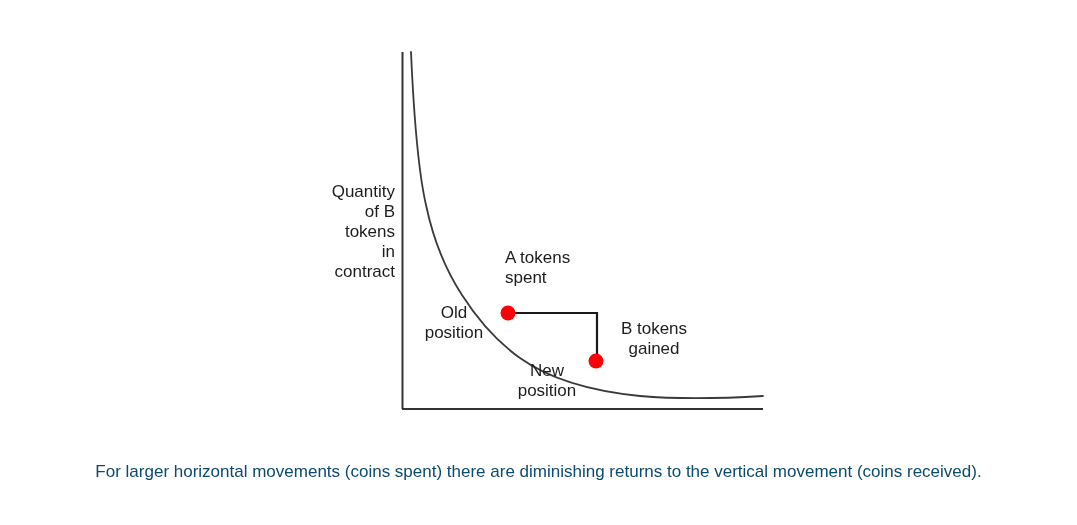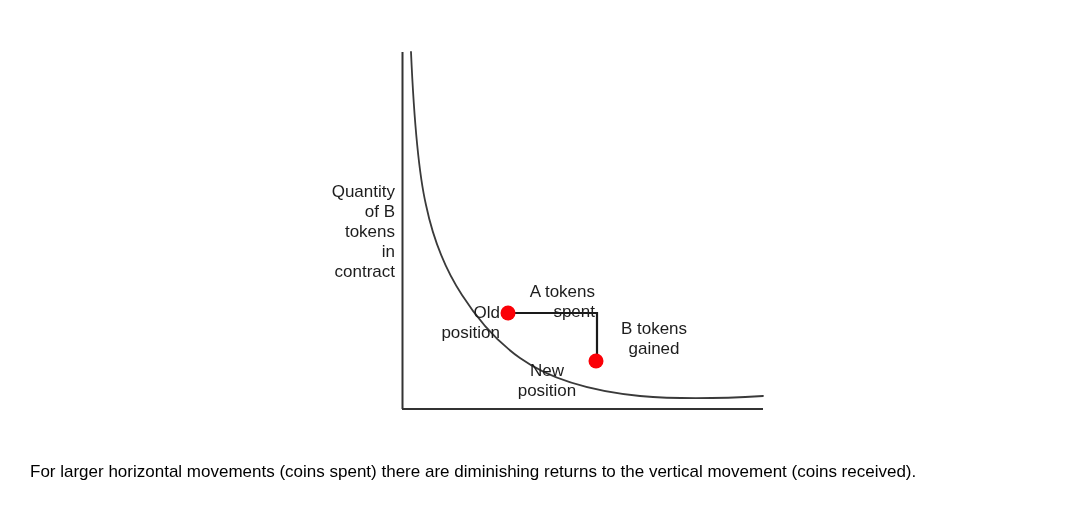--- a/index.html
+++ b/index.html
@@ -55,52 +55,52 @@
     left: 402px;
     top: 417px;
     width: 362px;
     text-align: center;
   }
 
   #old-position-label {
     left: 408px;
     top: 303px;
     width: 92px;
-    text-align: right;
+    text-align: center;
   }
 
   #new-position-label {
     left: 500px;
     top: 361px;
     width: 94px;
     text-align: center;
   }
 
   #a-tokens-label {
     left: 505px;
-    top: 282px;
+    top: 248px;
     width: 90px;
-    text-align: right;
+    text-align: left;
   }
 
   #b-tokens-label {
     left: 608px;
     top: 319px;
     width: 92px;
     text-align: center;
   }
 
   
   #caption {
     position: absolute;
     left: 30px;
     top: 458px;
     width: 1017px;
-    text-align: left;
-    color: #000000;
+    text-align: center;
+    color: #0c4a6e;
     font-family: "Liberation Sans", sans-serif;
     font-size: 17px;
     line-height: 28px;
   }
 </style>
 </head>
 <body>
 
 <div id="figure">
 

